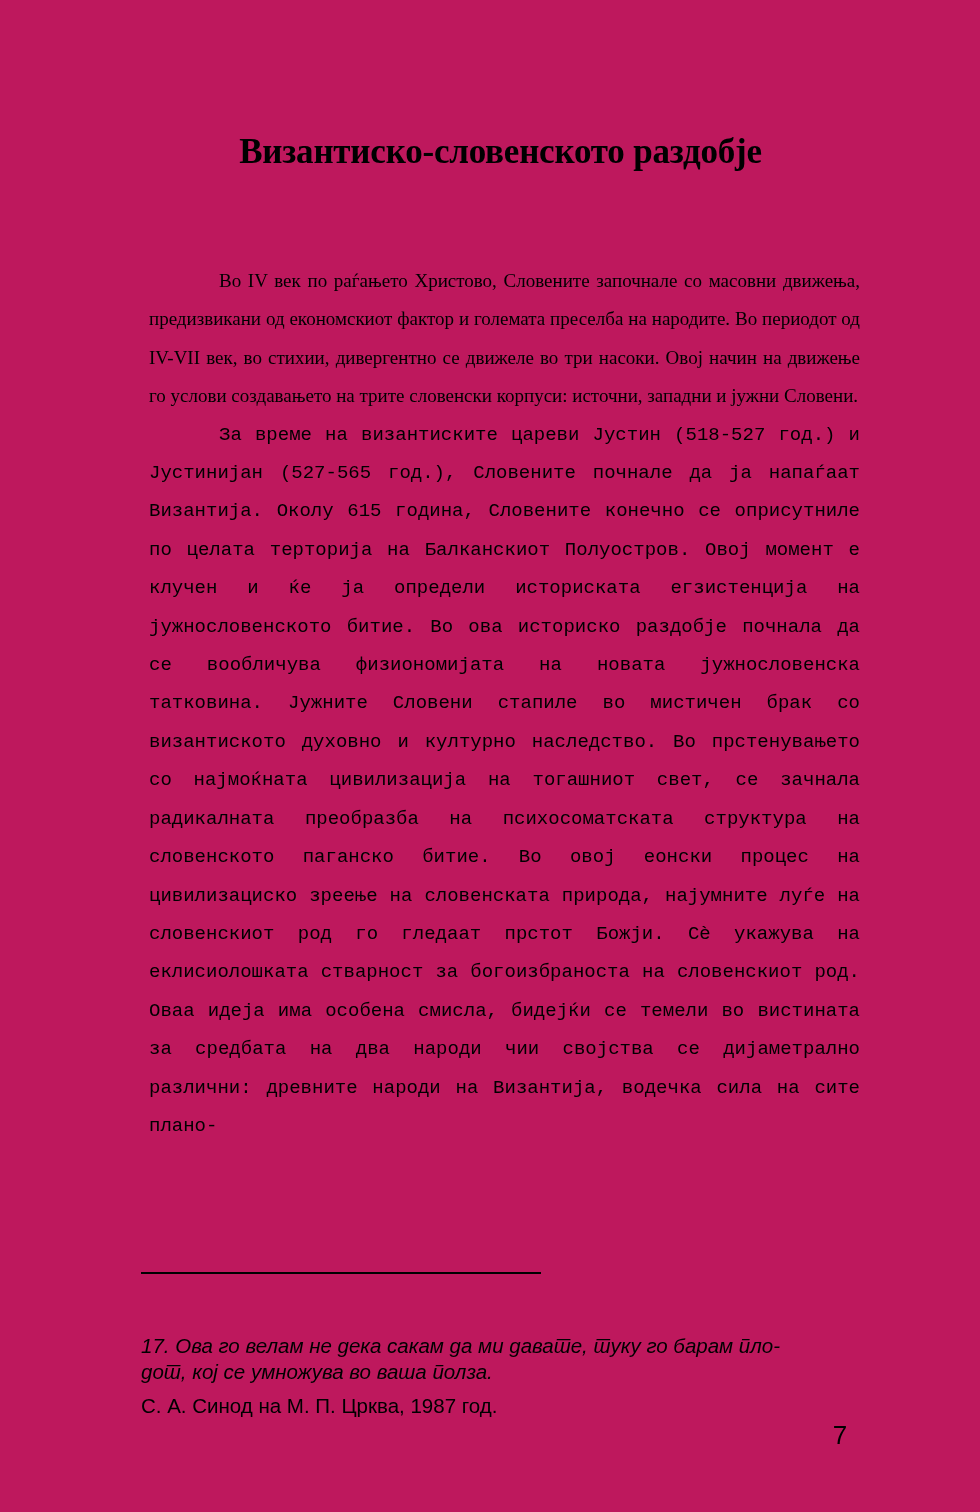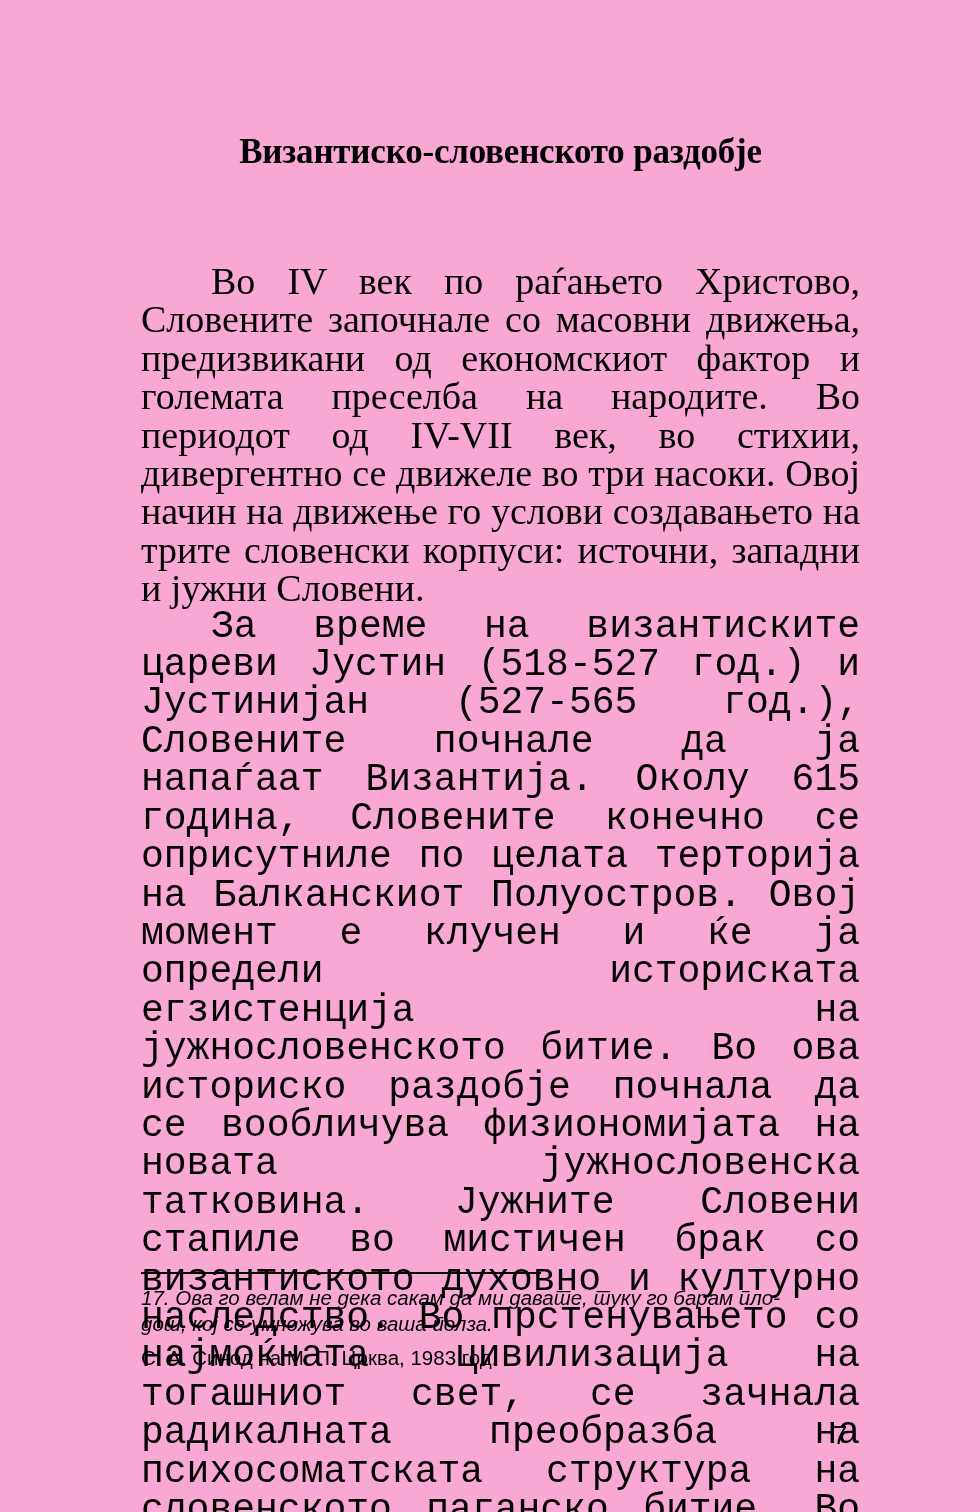--- a/index.html
+++ b/index.html
@@ -7,21 +7,21 @@
     margin: 0;
     padding: 0;
     background: #ffffff;
   }
 
   .page {
     position: relative;
     width: 980px;
     height: 1512px;
     margin: 0 auto;
-    background: #f9a8d4;
+    background: #be185d;
     overflow: hidden;
     box-sizing: border-box;
   }
 
   
   .title-block {
     position: absolute;
     left: 141px;
     top: 128px;
     width: 719px;
@@ -41,27 +41,27 @@
   
   .body-block {
     position: absolute;
     left: 141px;
     top: 262px;
     width: 719px;
   }
 
   .para {
     font-family: "Liberation Serif", "DejaVu Serif", serif;
-    font-size: 38px;
+    font-size: 19px;
     line-height: 38.4px;
     color: #000000;
     text-align: justify;
     text-justify: inter-word;
     text-indent: 70px;
-    margin: 0 0 0 0;
+    margin: 0 0 0 8px;
     hyphens: manual;
     word-spacing: 0px;
   }
 
   .para + .para {
     margin-top: 0px;
     font-family: Liberation Mono, monospace;
   }
 
   
@@ -70,21 +70,21 @@
     left: 141px;
     top: 1272px;
     width: 400px;
     height: 0;
     border-top: 2px solid #000000;
   }
 
   .footnote-block {
     position: absolute;
     left: 141px;
-    top: 1285px;
+    top: 1333px;
     width: 725px;
   }
 
   .footnote-line {
     font-family: "Liberation Sans", "DejaVu Sans", sans-serif;
     font-size: 20.5px;
     line-height: 26px;
     color: #000000;
     white-space: nowrap;
   }
@@ -131,19 +131,19 @@
   </div>
 
   <div class="footnote-rule"></div>
 
   <div class="footnote-block">
     <div class="footnote-group">
       <div class="footnote-line italic">17. Ова го велам не дека сакам да ми давате, туку го барам пло-</div>
       <div class="footnote-line italic">дот, кој се умножува во ваша полза.</div>
     </div>
     <div class="footnote-group second">
-      <div class="footnote-line">С. А. Синод на М. П. Црква, 1983 год.</div>
+      <div class="footnote-line">С. А. Синод на М. П. Црква, 1987 год.</div>
     </div>
   </div>
 
   <div class="page-number">7</div>
 
 </div>
 
 </body></html>

